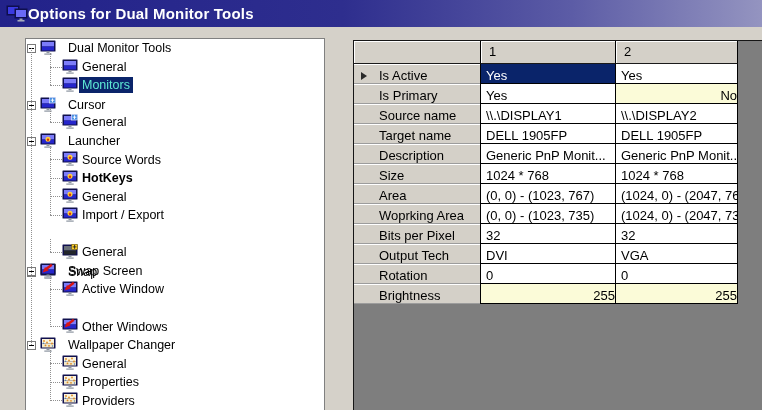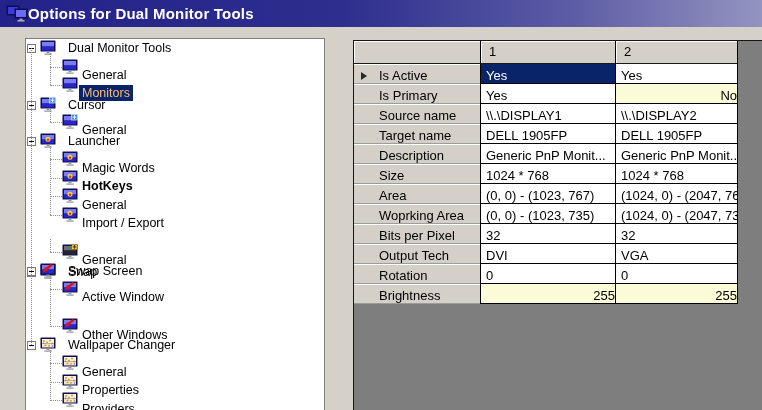--- a/index.html
+++ b/index.html
@@ -28,22 +28,22 @@
   .tree-inner{position:absolute;left:0;top:0;right:0;bottom:0;}
   .tree-row{position:absolute;left:0;right:0;height:18.55px;font-size:12.5px;color:#000;}
   .tree-icon{position:absolute;top:1px;width:16px;height:16px;}
   .root .tree-icon{left:14px;}
   .child .tree-icon{left:36px;}
   .tree-label{
     position:absolute;top:50%;transform:translateY(-50%);
     white-space:nowrap;padding:1px 3px;
   }
   .root .tree-label{left:31px;padding-left:11px;}
-  .child .tree-label{left:53px;margin-top:8px;}
-  .tree-row.selected .tree-label{background:var(--sel,#0a246a);color:#fdba74;}
+  .child .tree-label{left:53px;}
+  .tree-row.selected .tree-label{background:var(--sel,#0a246a);color:#5eead4;}
   .expander{
     position:absolute;left:1px;top:5px;width:9px;height:9px;box-sizing:border-box;
     background:#fff;border:1px solid #7a7a7a;
   }
   .expander::after{
     content:"";position:absolute;left:1px;right:1px;top:3px;height:1px;background:#000;
   }
   .child::before{
     content:"";position:absolute;left:24px;top:9px;width:12px;height:1px;
     border-top:1px dotted #909090;
@@ -177,21 +177,21 @@
       <div class="tree-row child" style="top: 111.3px;">
         <span class="tree-icon"><svg width="16" height="16" viewBox="0 0 16 16">
             <rect x="0.5" y="0.5" width="15" height="11" rx="0.5" fill="#10104e"></rect>
             <rect x="2" y="2" width="12" height="4.5" fill="#7c7cfa"></rect>
             <rect x="2" y="6.5" width="12" height="4" fill="#2626cc"></rect>
             <rect x="6.5" y="11.5" width="3" height="1.8" fill="#9096a0"></rect>
             <rect x="4.3" y="13.3" width="7.4" height="1.7" fill="#aeb4bc"></rect>
             <circle cx="8" cy="6.3" r="2.5" fill="#ffd23a"></circle>
             <circle cx="8" cy="6.8" r="1.2" fill="#e03000"></circle>
           </svg></span>
-        <span class="tree-label">Magic Words</span>
+        <span class="tree-label">Source Words</span>
       </div>
       <div class="tree-row child" style="top: 129.85px; font-weight: bold;">
         <span class="tree-icon"><svg width="16" height="16" viewBox="0 0 16 16">
             <rect x="0.5" y="0.5" width="15" height="11" rx="0.5" fill="#10104e"></rect>
             <rect x="2" y="2" width="12" height="4.5" fill="#7c7cfa"></rect>
             <rect x="2" y="6.5" width="12" height="4" fill="#2626cc"></rect>
             <rect x="6.5" y="11.5" width="3" height="1.8" fill="#9096a0"></rect>
             <rect x="4.3" y="13.3" width="7.4" height="1.7" fill="#aeb4bc"></rect>
             <circle cx="8" cy="6.3" r="2.5" fill="#ffd23a"></circle>
             <circle cx="8" cy="6.8" r="1.2" fill="#e03000"></circle>

